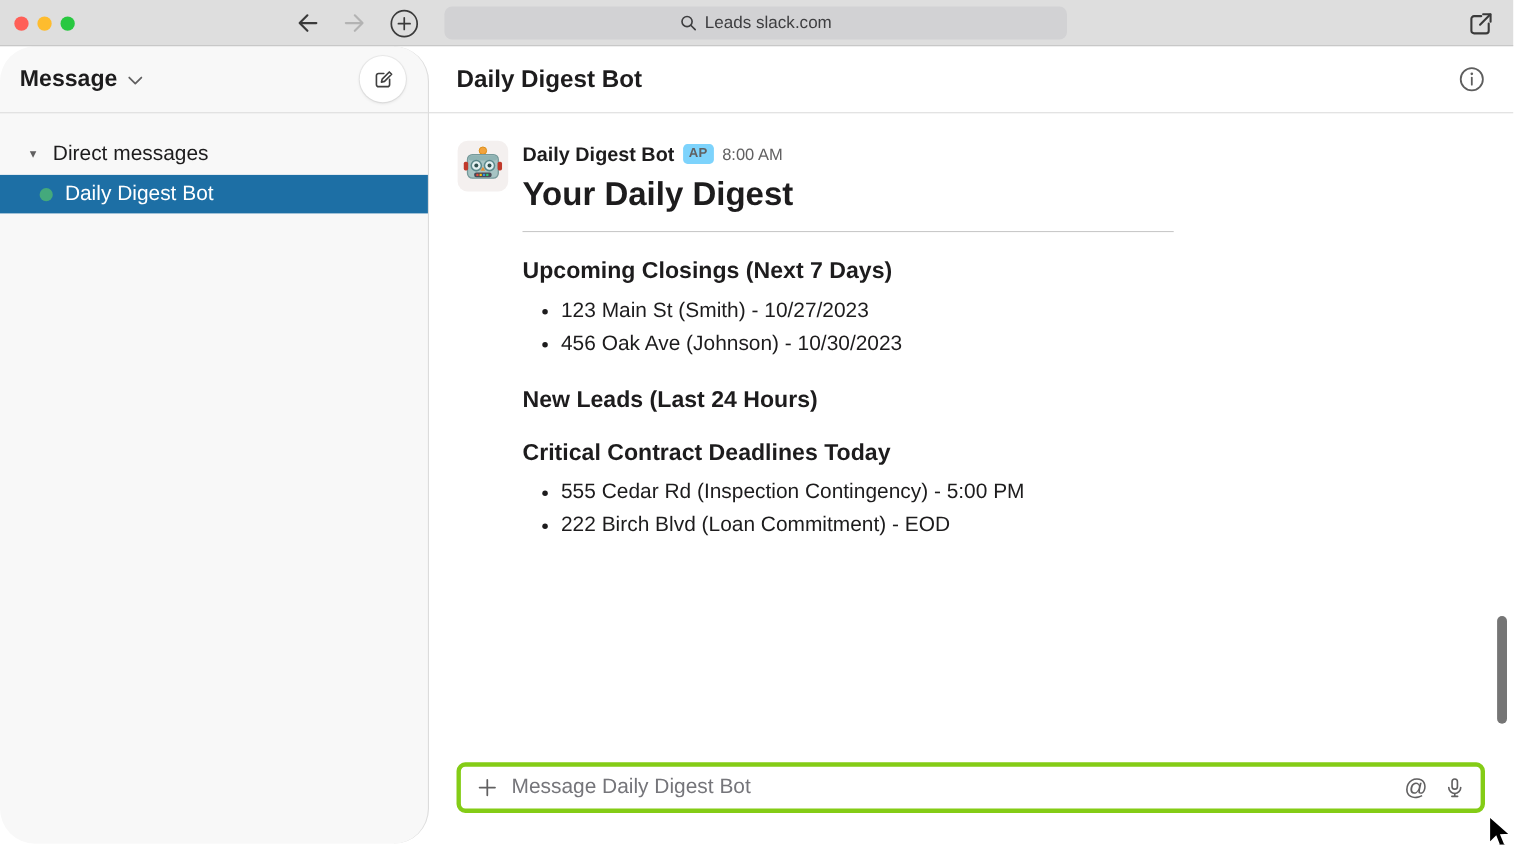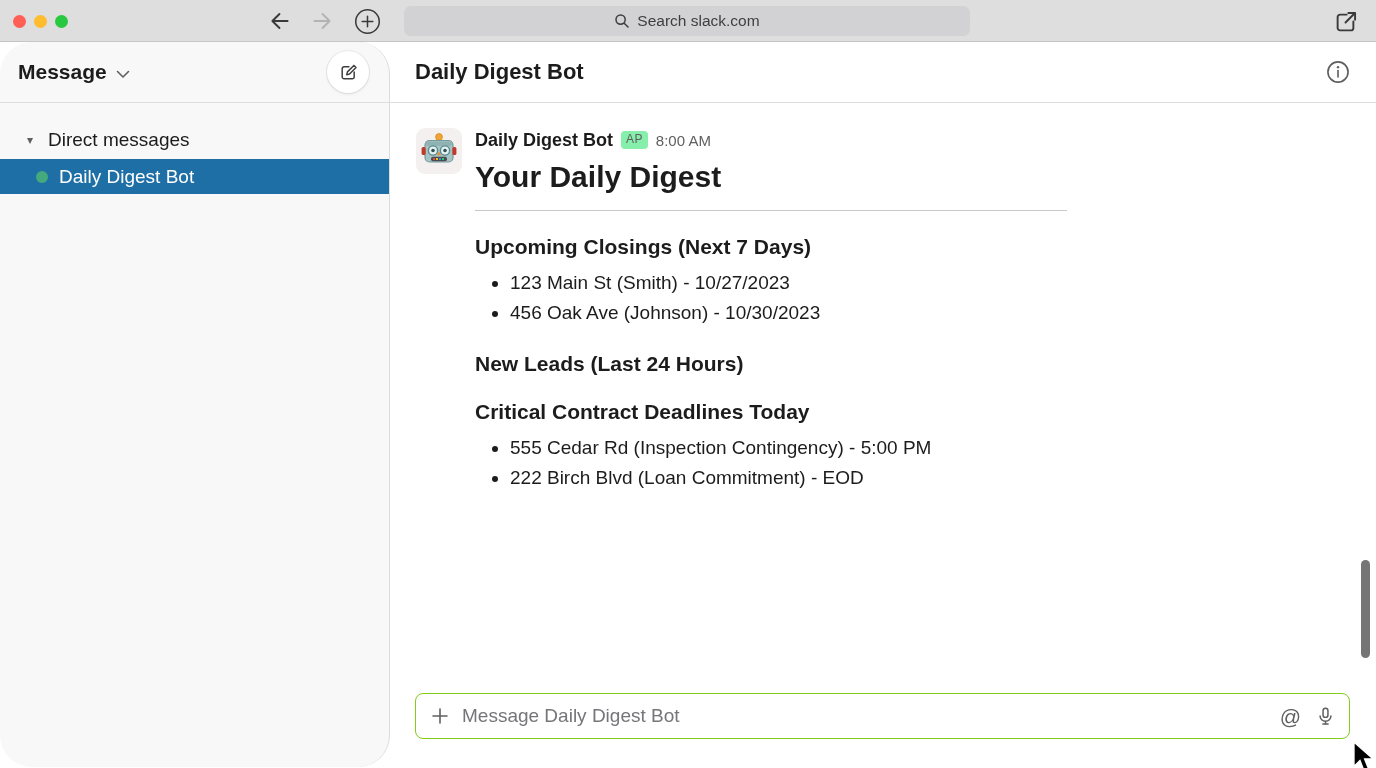--- a/index.html
+++ b/index.html
@@ -43,32 +43,32 @@
   .main-title { font-size:22px; font-weight:800; }
   .info-btn { margin-left:auto; width:28px; height:28px; display:flex; align-items:center; justify-content:center; }
 
   .messages { flex:1; overflow:hidden; padding:25px 26px 0; }
   .message { display:flex; gap:13px; }
   .avatar { width:46px; height:46px; border-radius:9px; background:#f4f0ef; flex:none;
             display:flex; align-items:center; justify-content:center; }
   .msg-body { flex:1; min-width:0; }
   .msg-meta { display:flex; align-items:center; gap:8px; height:24px; }
   .sender { font-size:18px; font-weight:800; }
-  .app-badge { background:#86efac; color:#616061; font-size:12px; font-weight:400; letter-spacing:.4px;
+  .app-badge { background:#7dd3fc; color:#616061; font-size:12px; font-weight:700; letter-spacing:.4px;
                padding:2px 5px; border-radius:4px; line-height:1.1; }
   .timestamp { font-size:15px; color:#616061; }
   .digest-title { font-size:30px; font-weight:800; margin-top:6px; line-height:38px; }
   .digest-hr { width:592px; height:1px; background:#c9c9c9; margin-top:14px; }
   .digest-section h2 { font-size:21px; font-weight:800; margin:24px 0 9px; }
   .digest-list { margin:0; padding-left:35px; font-size:19px; list-style:disc; }
   .digest-list li { line-height:30px; }
 
   
   .composer { flex:none; padding:2px 26px 28px 25px; background:#fff; }
-  .composer-box { height:46px; border:1px solid #84cc16; border-radius:8px; background:#fff;
+  .composer-box { height:46px; border:4px solid #84cc16; border-radius:8px; background:#fff;
                   display:flex; align-items:center; padding:0 13px 0 15px; gap:13px; }
   .composer-box input { flex:1; border:none; outline:none; font-size:19px; background:transparent;
                         font-family:"Liberation Sans", sans-serif; color:#1d1c1d; }
   .composer-box input::placeholder { color:#75757a; opacity:1; }
   .at-icon { font-size:21px; color:#616061; line-height:1; }
   .right-icons { display:flex; align-items:center; gap:14px; }
 
   
   .scroll-thumb { position:absolute; right:6px; top:560px; width:9px; height:98px; border-radius:5px; background:#757575; }
   .cursor { position:absolute; left:1351px; top:741px; }
@@ -100,21 +100,21 @@
       <svg width="27" height="27" viewBox="0 0 28 28" fill="none" stroke="#3a3a3a" stroke-width="1.6">
           <circle cx="14" cy="14" r="12.2"></circle>
           <path d="M14 8.5 V19.5 M8.5 14 H19.5" stroke-linecap="round"></path>
         </svg>
     </span>
     <div class="search-pill">
       <svg width="16" height="16" viewBox="0 0 16 16" fill="none" stroke="#3e3e40" stroke-width="1.5">
           <circle cx="6.6" cy="6.6" r="4.6"></circle>
           <path d="M10.2 10.2 L14 14" stroke-linecap="round"></path>
         </svg>
-      <span>Search slack.com</span>
+      <span>Leads slack.com</span>
     </div>
     <span class="external-btn">
       <svg width="27" height="27" viewBox="0 0 24 24" fill="none" stroke="#3a3a3a" stroke-width="1.7" stroke-linecap="round" stroke-linejoin="round">
           <path d="M13 5 H7.2 A2.2 2.2 0 0 0 5 7.2 v9.6 A2.2 2.2 0 0 0 7.2 19 h9.6 a2.2 2.2 0 0 0 2.2 -2.2 V11"></path>
           <path d="M14.5 3.5 H20.5 V9.5"></path>
           <path d="M20.2 3.8 L12 12"></path>
         </svg>
     </span>
   </div>
 

